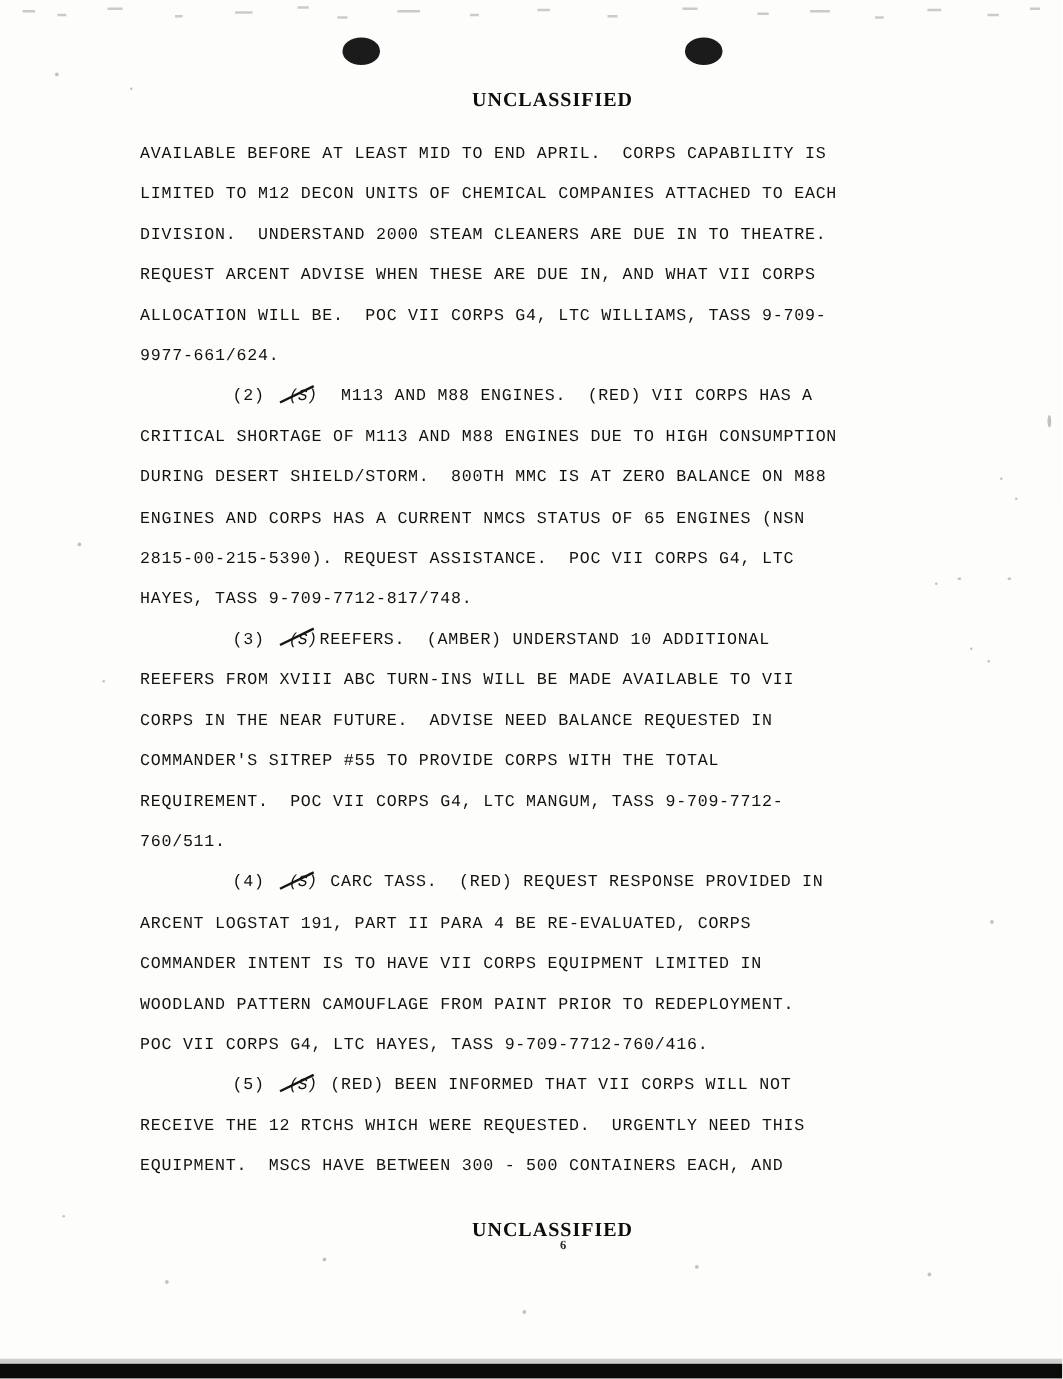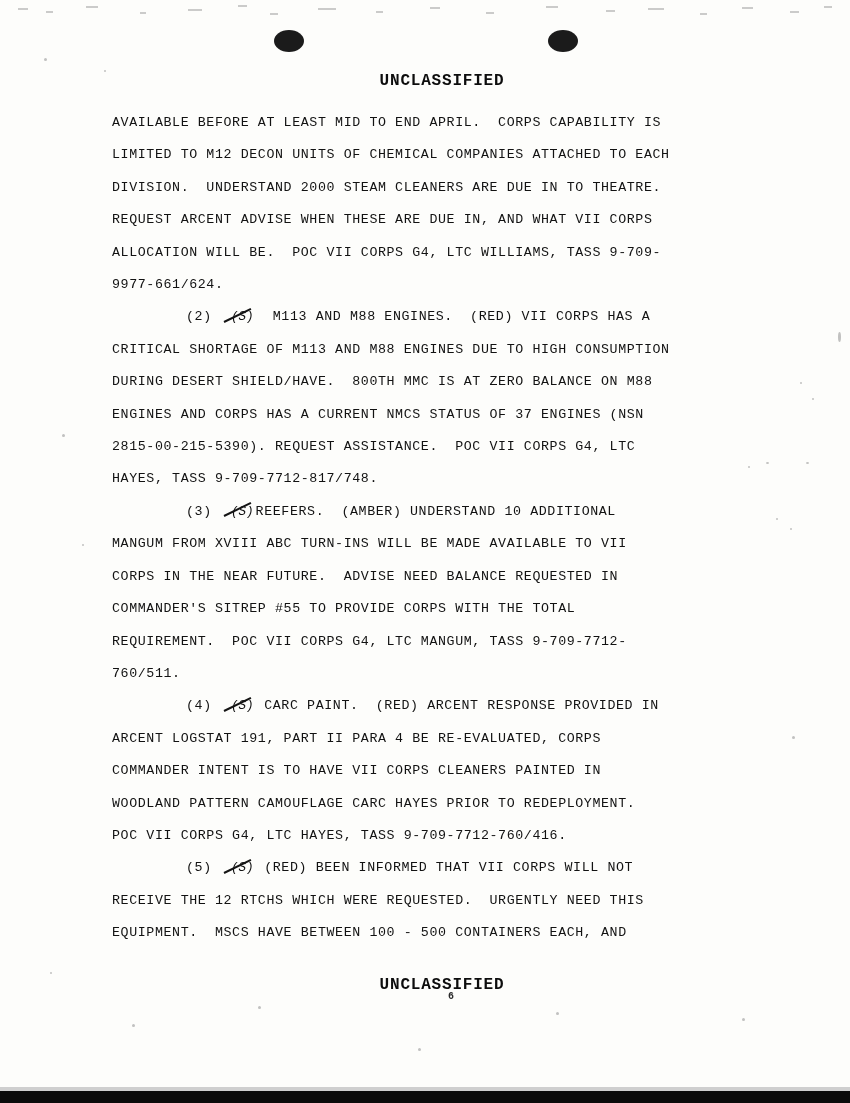--- a/index.html
+++ b/index.html
@@ -69,21 +69,21 @@
     position: absolute;
     left: 112px;
     top: 72px;
     width: 660px;
     font-size: 13.3px;
     letter-spacing: .6px;
     color: #121212;
   }
   .classif {
     text-align: center;
-    font-family: Liberation Mono, monospace;
+    font-family: Liberation Serif, serif;
     font-weight: bold;
     font-size: 16px;
     letter-spacing: .8px;
     margin: 0 0 12px 0;
     color: #0d0d0d;
   }
   .classif.bottom {
     margin: 26px 0 0 0;
     position: relative;
   }
@@ -179,41 +179,41 @@
 
     <p class="para"><span>AVAILABLE BEFORE AT LEAST MID TO END APRIL.  CORPS CAPABILITY IS</span>
 <span>LIMITED TO M12 DECON UNITS OF CHEMICAL COMPANIES ATTACHED TO EACH</span>
 <span>DIVISION.  UNDERSTAND 2000 STEAM CLEANERS ARE DUE IN TO THEATRE.</span>
 <span>REQUEST ARCENT ADVISE WHEN THESE ARE DUE IN, AND WHAT VII CORPS</span>
 <span>ALLOCATION WILL BE.  POC VII CORPS G4, LTC WILLIAMS, TASS 9-709-</span>
 <span>9977-661/624.</span></p>
 
     <p class="para"><span class="indent"></span><span class="num">(2)</span>&nbsp;&nbsp;<span class="sparen">(S)</span>&nbsp;&nbsp;<span>M113 AND M88 ENGINES.  (RED) VII CORPS HAS A</span>
 <span>CRITICAL SHORTAGE OF M113 AND M88 ENGINES DUE TO HIGH CONSUMPTION</span>
-<span>DURING DESERT SHIELD/HAVE.  800TH MMC IS AT ZERO BALANCE ON M88</span>
-<span>ENGINES AND CORPS HAS A CURRENT NMCS STATUS OF 37 ENGINES (NSN</span>
+<span>DURING DESERT SHIELD/STORM.  800TH MMC IS AT ZERO BALANCE ON M88</span>
+<span>ENGINES AND CORPS HAS A CURRENT NMCS STATUS OF 65 ENGINES (NSN</span>
 <span>2815-00-215-5390). REQUEST ASSISTANCE.  POC VII CORPS G4, LTC</span>
 <span>HAYES, TASS 9-709-7712-817/748.</span></p>
 
     <p class="para"><span class="indent"></span><span class="num">(3)</span>&nbsp;&nbsp;<span class="sparen">(S)</span><span>REEFERS.  (AMBER) UNDERSTAND 10 ADDITIONAL</span>
-<span>MANGUM FROM XVIII ABC TURN-INS WILL BE MADE AVAILABLE TO VII</span>
+<span>REEFERS FROM XVIII ABC TURN-INS WILL BE MADE AVAILABLE TO VII</span>
 <span>CORPS IN THE NEAR FUTURE.  ADVISE NEED BALANCE REQUESTED IN</span>
 <span>COMMANDER'S SITREP #55 TO PROVIDE CORPS WITH THE TOTAL</span>
 <span>REQUIREMENT.  POC VII CORPS G4, LTC MANGUM, TASS 9-709-7712-</span>
 <span>760/511.</span></p>
 
-    <p class="para"><span class="indent"></span><span class="num">(4)</span>&nbsp;&nbsp;<span class="sparen">(S)</span>&nbsp;<span>CARC PAINT.  (RED) ARCENT RESPONSE PROVIDED IN</span>
+    <p class="para"><span class="indent"></span><span class="num">(4)</span>&nbsp;&nbsp;<span class="sparen">(S)</span>&nbsp;<span>CARC TASS.  (RED) REQUEST RESPONSE PROVIDED IN</span>
 <span>ARCENT LOGSTAT 191, PART II PARA 4 BE RE-EVALUATED, CORPS</span>
-<span>COMMANDER INTENT IS TO HAVE VII CORPS CLEANERS PAINTED IN</span>
-<span>WOODLAND PATTERN CAMOUFLAGE CARC HAYES PRIOR TO REDEPLOYMENT.</span>
+<span>COMMANDER INTENT IS TO HAVE VII CORPS EQUIPMENT LIMITED IN</span>
+<span>WOODLAND PATTERN CAMOUFLAGE FROM PAINT PRIOR TO REDEPLOYMENT.</span>
 <span>POC VII CORPS G4, LTC HAYES, TASS 9-709-7712-760/416.</span></p>
 
     <p class="para"><span class="indent"></span><span class="num">(5)</span>&nbsp;&nbsp;<span class="sparen">(S)</span>&nbsp;<span>(RED) BEEN INFORMED THAT VII CORPS WILL NOT</span>
 <span>RECEIVE THE 12 RTCHS WHICH WERE REQUESTED.  URGENTLY NEED THIS</span>
-<span>EQUIPMENT.  MSCS HAVE BETWEEN 100 - 500 CONTAINERS EACH, AND</span></p>
+<span>EQUIPMENT.  MSCS HAVE BETWEEN 300 - 500 CONTAINERS EACH, AND</span></p>
 
     <div class="classif bottom">
       <span>UNCLASSIFIED</span>
       <span class="pagenum">6</span>
     </div>
 
   </div>
 
   <div class="bottom-bar-light"></div>
   <div class="bottom-bar"></div>

